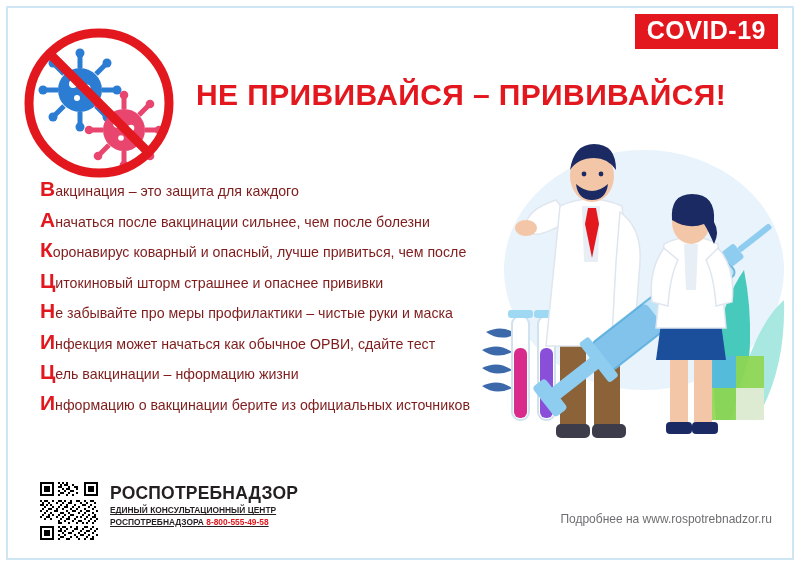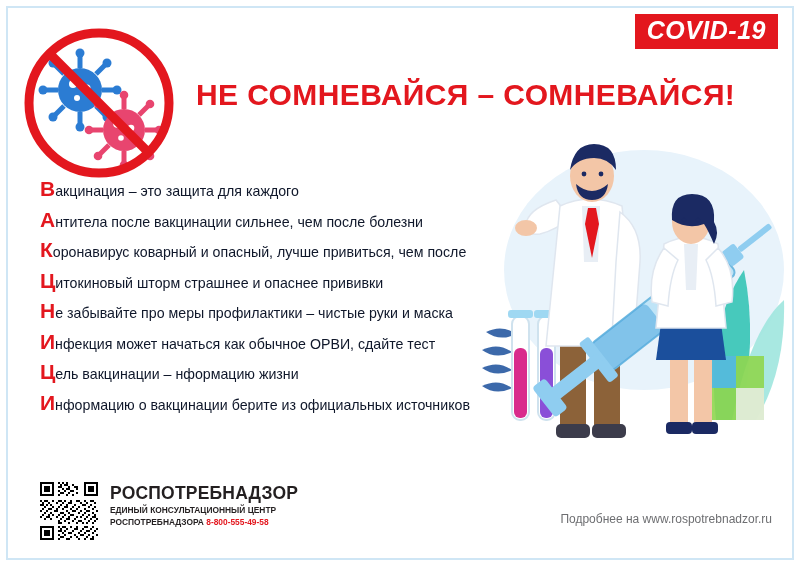--- a/index.html
+++ b/index.html
@@ -36,21 +36,20 @@
     right: 22px;
     top: 14px;
     background: #e3171e;
     color: #ffffff;
     font-weight: bold;
     font-size: 25px;
     letter-spacing: 0.5px;
     padding: 4px 12px 6px 12px;
     font-family: "Liberation Sans", sans-serif;
     line-height: 1;
-    font-style: italic;
   }
   
   .no-sign {
     position: absolute;
     left: 18px;
     top: 22px;
     width: 162px;
     height: 162px;
   }
   
@@ -80,21 +79,21 @@
     white-space: nowrap;
   }
   .acro-letter {
     color: #e3171e;
     font-weight: bold;
     font-size: 21px;
     font-family: "Liberation Sans", sans-serif;
     vertical-align: baseline;
   }
   .acro-rest {
-    color: #0f172a;
+    color: #7f1d1d;
     font-size: 14.2px;
     font-family: "Liberation Sans", sans-serif;
     vertical-align: baseline;
   }
   
   .illustration {
     position: absolute;
     right: 6px;
     top: 120px;
     width: 330px;
@@ -127,20 +126,21 @@
     line-height: 1.05;
     font-family: "Liberation Sans", sans-serif;
   }
   .org-sub {
     color: #231f20;
     font-size: 8.4px;
     font-weight: bold;
     line-height: 1.38;
     margin-top: 3px;
     font-family: "Liberation Sans", sans-serif;
+    text-decoration: underline;
   }
   .org-phone {
     color: #e3171e;
     font-weight: bold;
   }
   .site-note {
     position: absolute;
     right: 28px;
     bottom: 40px;
     color: #6d6e71;
@@ -211,21 +211,21 @@
         <circle cx="99" cy="102" r="3.8"></circle>
           <circle cx="113" cy="106" r="3.3"></circle>
         <circle cx="103" cy="116" r="2.8"></circle>
       </g>
 
       <circle cx="81" cy="81" r="70" fill="none" stroke="#e3171e" stroke-width="9"></circle>
       <line x1="31" y1="31" x2="131" y2="131" stroke="#e3171e" stroke-width="9"></line>
     </svg>
   </div>
 
-  <div class="title">НЕ СОМНЕВАЙСЯ – СОМНЕВАЙСЯ!</div>
+  <div class="title">НЕ ПРИВИВАЙСЯ – ПРИВИВАЙСЯ!</div>
 
   <div class="illustration">
     <svg width="330" height="340" viewBox="0 0 330 340" xmlns="http://www.w3.org/2000/svg">
 
       <ellipse cx="180" cy="150" rx="140" ry="120" fill="#e8f3fb"></ellipse>
 
       <g fill="#1b4f9c" opacity="0.85">
         <path d="M18 230 q16 -8 30 2 q-16 8 -30 -2z"></path>
         <path d="M18 248 q16 -8 30 2 q-16 8 -30 -2z"></path>
         <path d="M18 266 q16 -8 30 2 q-16 8 -30 -2z"></path>
@@ -310,21 +310,21 @@
         <circle cx="234" cy="100" r="2.2" fill="#1b2a63"></circle>
       </g>
     </svg>
   </div>
 
   <div class="acrostic">
     <div class="acro-line">
       <span class="acro-letter">В</span><span class="acro-rest">акцинация – это защита для каждого</span>
     </div>
     <div class="acro-line">
-      <span class="acro-letter">А</span><span class="acro-rest">нтитела после вакцинации сильнее, чем после болезни</span>
+      <span class="acro-letter">А</span><span class="acro-rest">начаться после вакцинации сильнее, чем после болезни</span>
     </div>
     <div class="acro-line">
       <span class="acro-letter">К</span><span class="acro-rest">оронавирус коварный и опасный, лучше привиться, чем после</span>
     </div>
     <div class="acro-line">
       <span class="acro-letter">Ц</span><span class="acro-rest">итокиновый шторм страшнее и опаснее прививки</span>
     </div>
     <div class="acro-line">
       <span class="acro-letter">Н</span><span class="acro-rest">е забывайте про меры профилактики – чистые руки и маска</span>
     </div>

